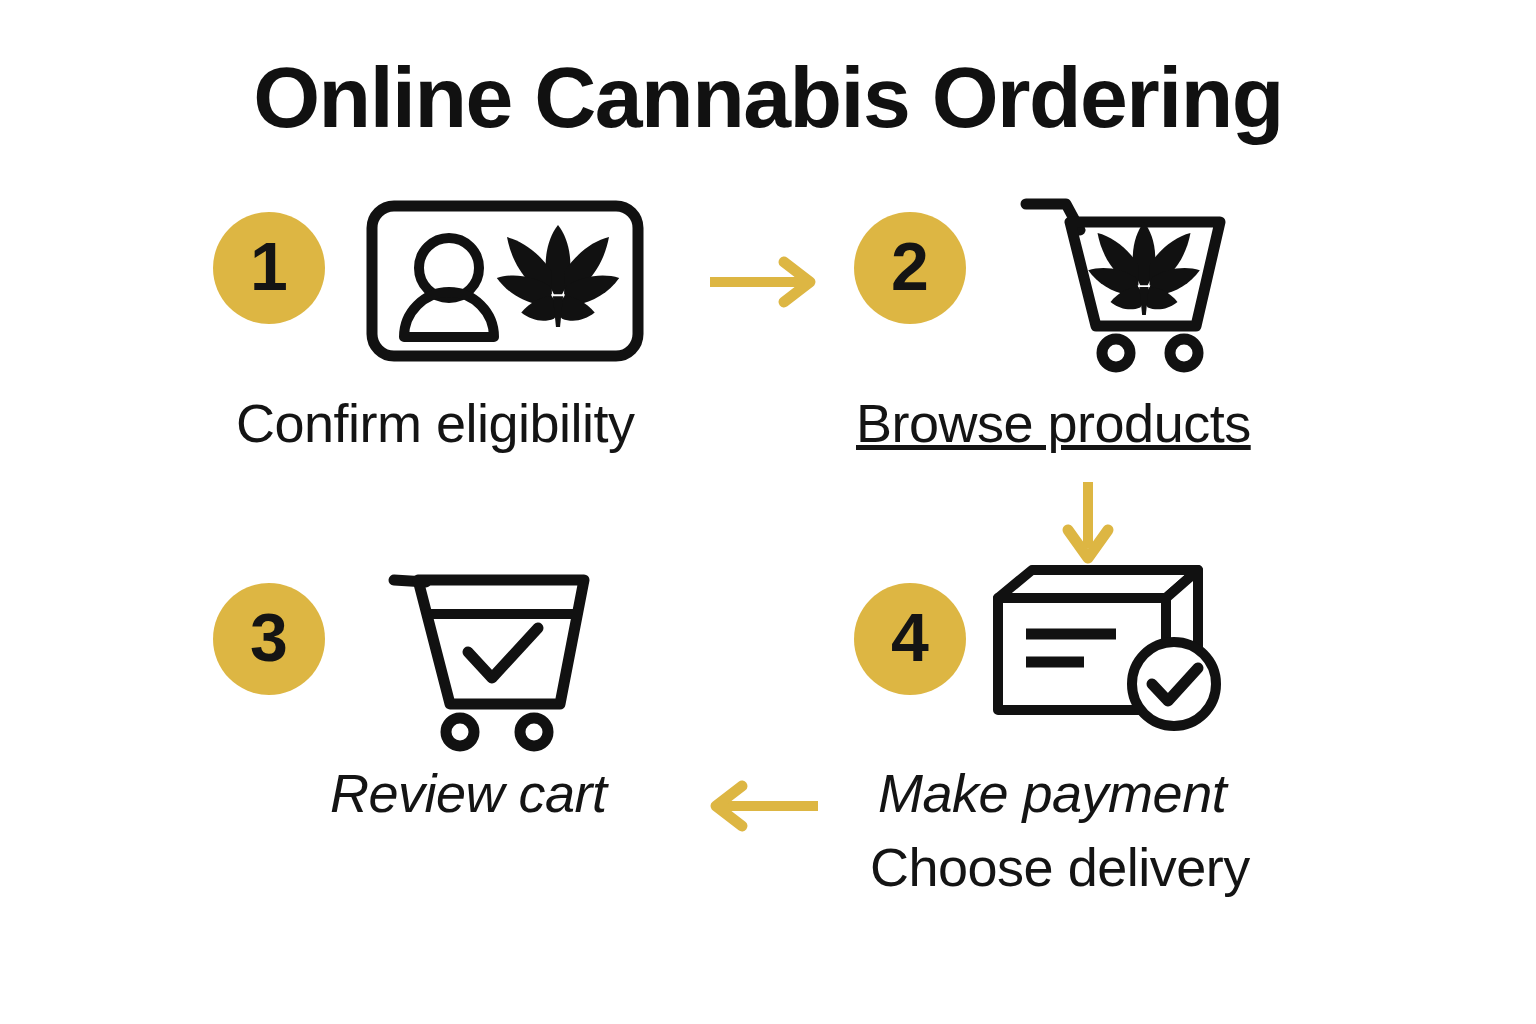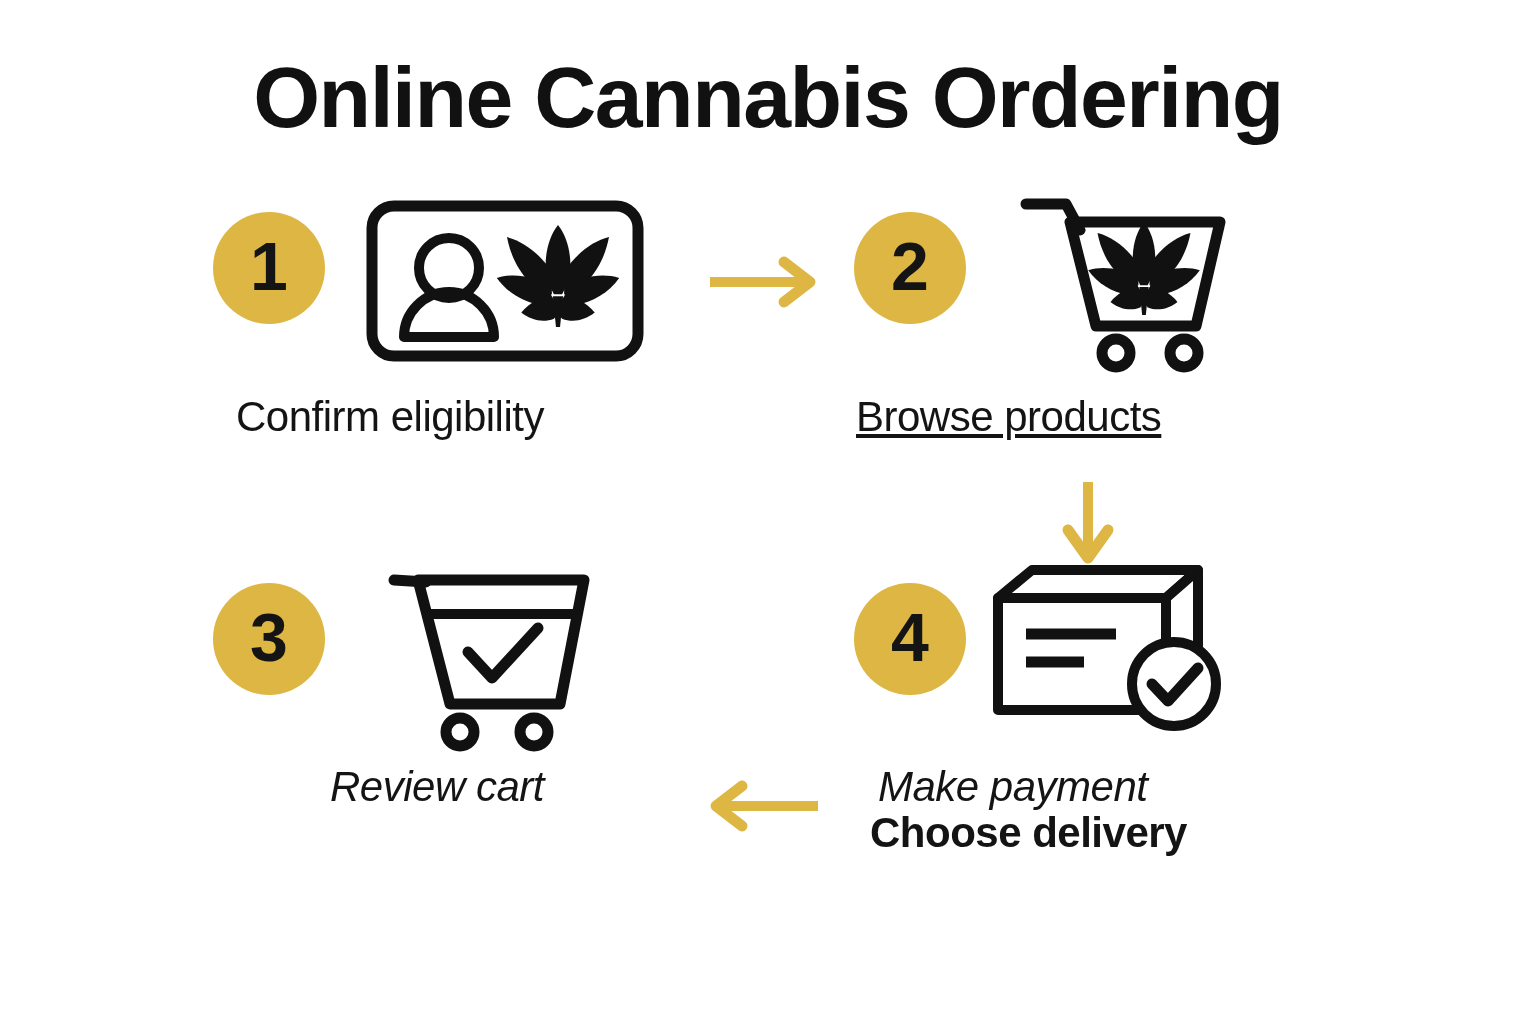--- a/index.html
+++ b/index.html
@@ -59,21 +59,21 @@
     padding-bottom: 4px;
     box-sizing: border-box;
   }
 
   .icon-box {
     position: absolute;
   }
 
   .step-label {
     position: absolute;
-    font-size: 42px;
+    font-size: 54px;
     font-weight: 400;
     color: #141414;
     white-space: nowrap;
     line-height: 1.18;
     letter-spacing: -0.5px;
   }
 
   .arrow {
     position: absolute;
   }
@@ -212,16 +212,16 @@
         <path d="M36 72 L126 72" stroke="#111111" stroke-width="11" stroke-linecap="butt"></path>
         <path d="M36 100 L94 100" stroke="#111111" stroke-width="11" stroke-linecap="butt"></path>
 
         <circle cx="184" cy="122" r="42" fill="#ffffff" stroke="#111111" stroke-width="10"></circle>
         <path d="M162 122 L178 139 L208 106" fill="none" stroke="#111111" stroke-width="11" stroke-linecap="round" stroke-linejoin="round"></path>
       </svg>
     </div>
 
     <div class="step-label" style="left:878px;top:762px;font-style:italic;">Make payment</div>
 
-    <div class="step-label" style="left:870px;top:808px;font-weight:bold;">Choose delivery</div>
+    <div class="step-label" style="left:870px;top:836px;">Choose delivery</div>
   </div>
 
 </div>
 
 </body></html>

